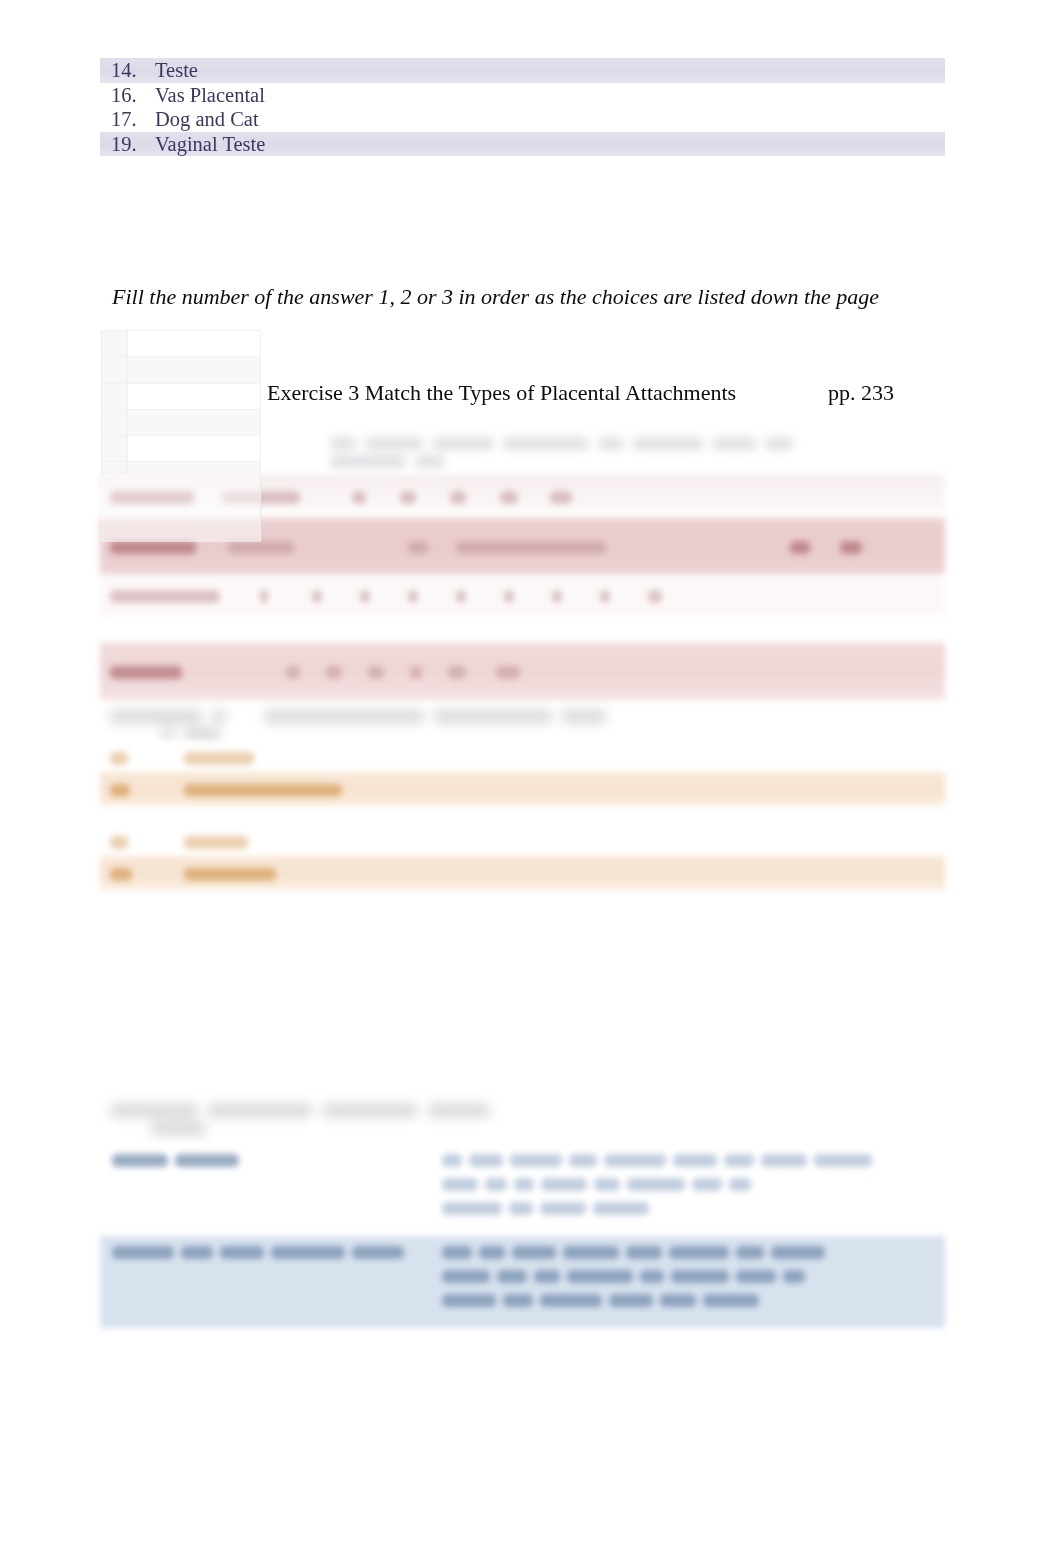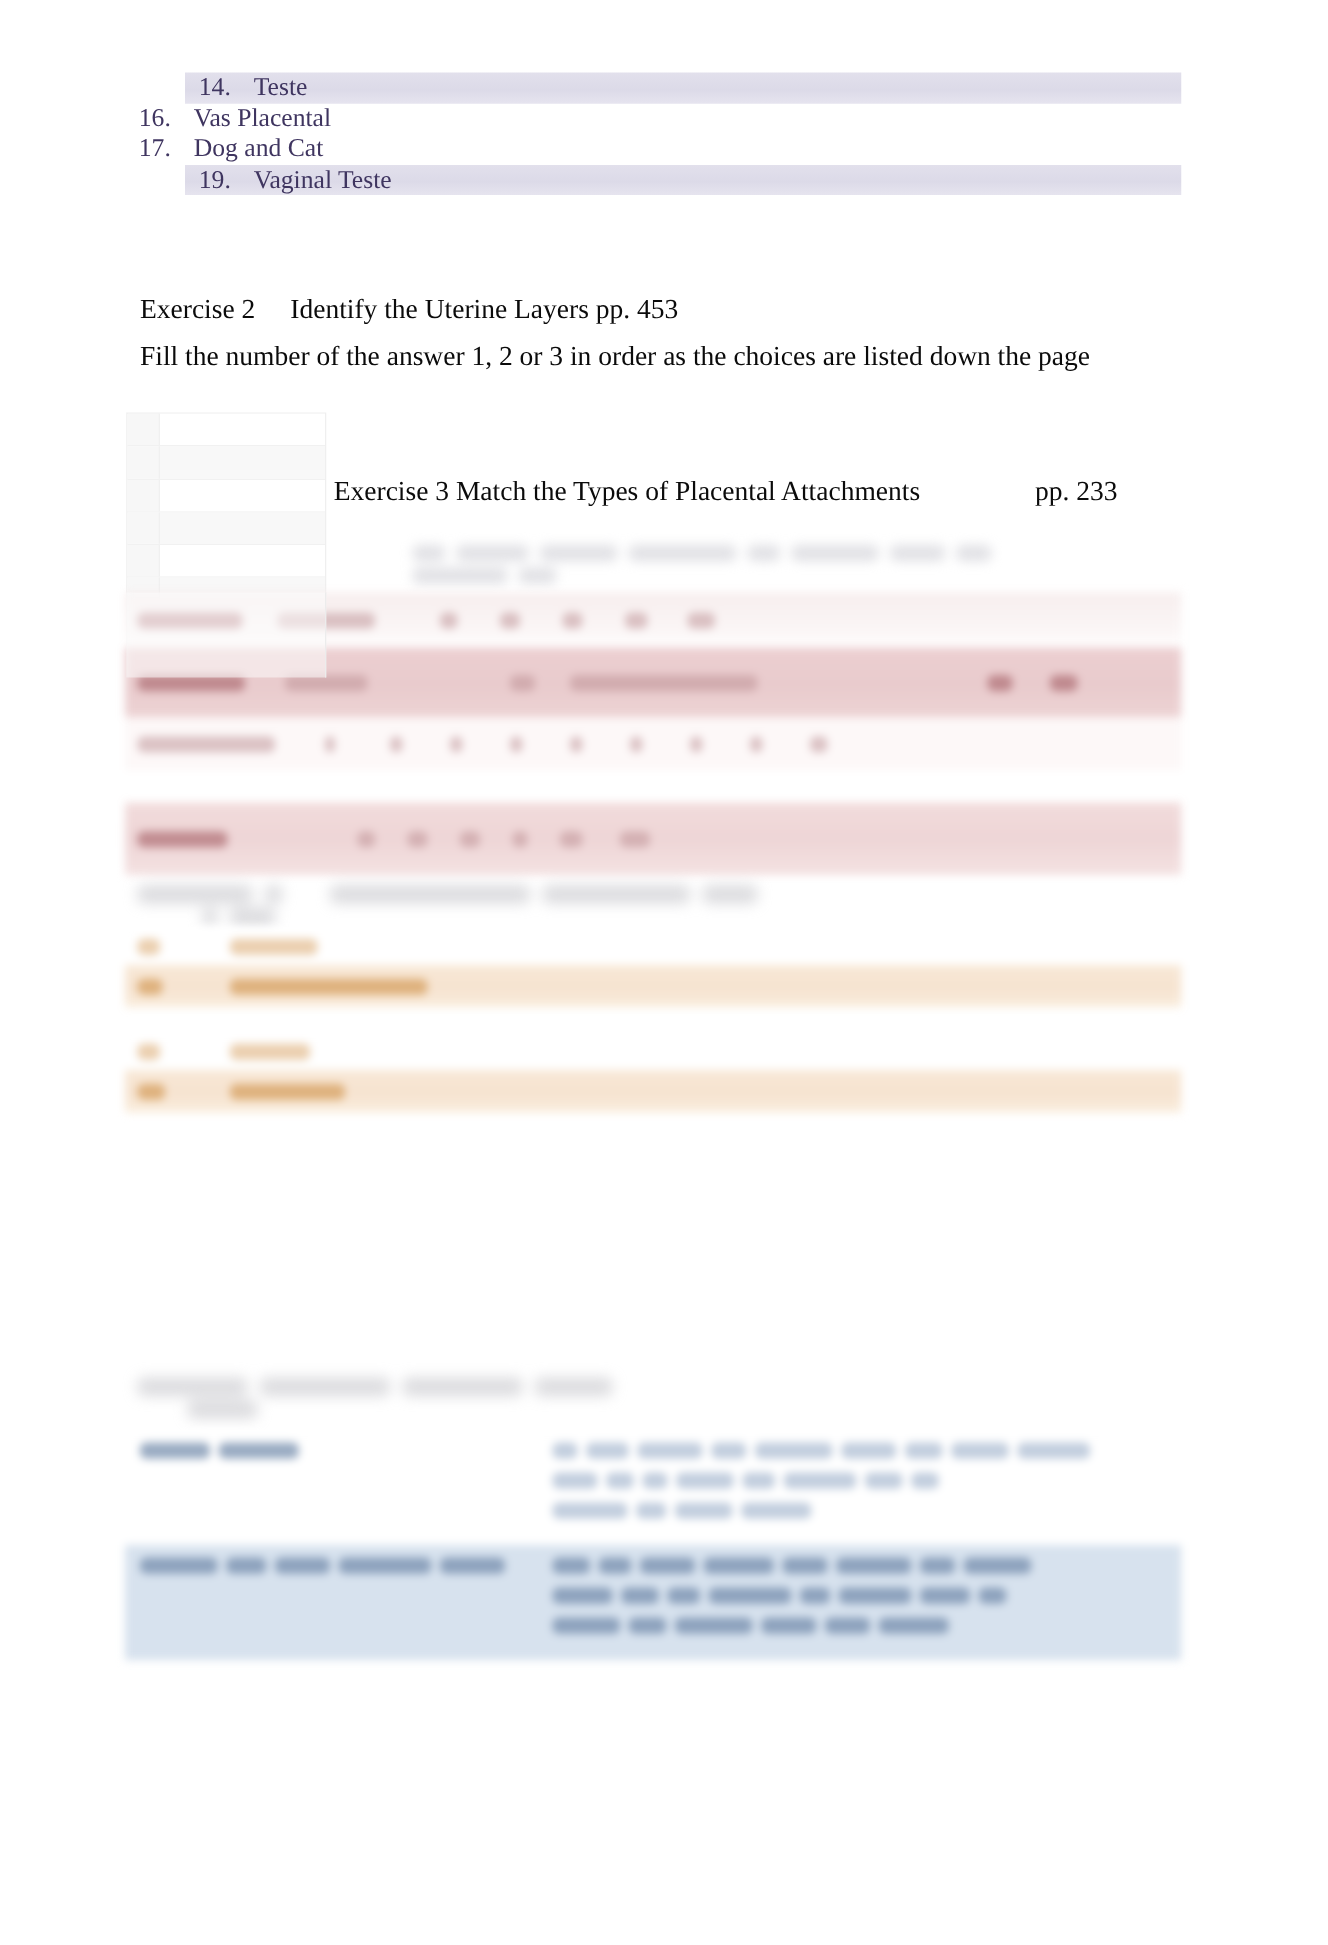--- a/index.html
+++ b/index.html
@@ -37,41 +37,40 @@
   #numbered-list .row {
     height: 24.6px;
     line-height: 24.6px;
     font-size: 20.5px;
     color: #3f3560;
     white-space: nowrap;
     position: relative;
   }
   #numbered-list .row.shade {
     background: linear-gradient(180deg, #e2e0ec 0%, #dcdae8 55%, #e6e4ef 100%);
-    margin-left: 48px;
   }
   #numbered-list .num {
     display: inline-block;
     width: 55px;
     padding-left: 11px;
     box-sizing: border-box;
   }
   #numbered-list .lbl { display: inline-block; }
 
   
   .para {
     position: absolute;
     left: 112px;
     font-size: 22px;
     line-height: 28px;
     color: #0b0b0b;
     white-space: nowrap;
   }
   #ex2-heading { top: 233px; }
-  #ex2-instruction { top: 271px; }
+  #ex2-instruction { top: 283px; font-style: italic; }
   #ex3-heading { top: 379px; left: 267px; }
   #ex3-heading .gap { display: inline-block; width: 92px; }
   #ex2-heading .gap { display: inline-block; width: 28px; }
 
   
   #uterine-layers-table {
     position: absolute;
     left: 101px;
     top: 330px;
     width: 160px;
@@ -219,21 +218,20 @@
       <span class="num">16.</span><span class="lbl">Vas Placental</span>
     </div>
     <div class="row">
       <span class="num">17.</span><span class="lbl">Dog and Cat</span>
     </div>
     <div class="row shade">
       <span class="num">19.</span><span class="lbl">Vaginal Teste</span>
     </div>
   </div>
 
-  <div class="para sharp" id="ex2-heading"><span>Exercise 2</span><span class="gap"></span><span>Identify the Uterine Layers pp. 453</span></div>
 
   <div class="para sharp" id="ex2-instruction">Fill the number of the answer 1, 2 or 3 in order as the choices are listed down the page</div>
 
   <div id="uterine-layers-table">
     <div class="tr">
         <div class="c1"></div>
         <div class="c2"></div>
       </div>
     <div class="tr alt">
         <div class="c1"></div>

